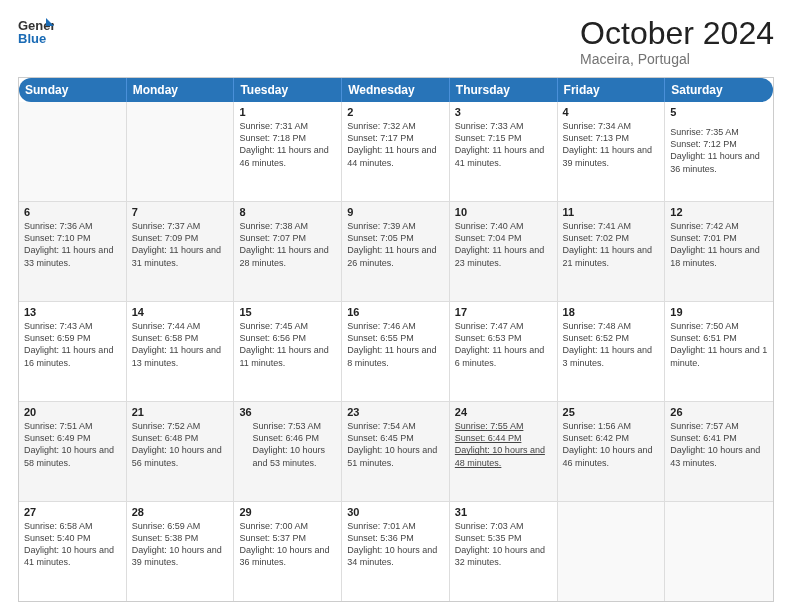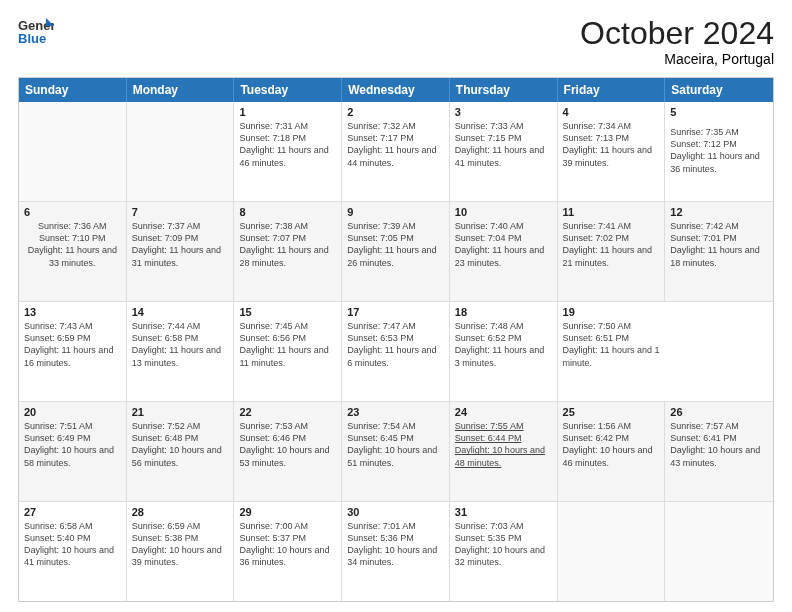--- a/index.html
+++ b/index.html
@@ -26,42 +26,43 @@
     .logo {
       display: flex;
       align-items: center;
       gap: 4px;
     }
     .logo-icon {
       width: 36px;
       height: 30px;
     }
     .title-block {
-      text-align: right;
+      text-align: left;
     }
     .month-title {
       font-size: 32px;
       font-weight: normal;
       color: #222;
       line-height: 1.1;
     }
     .location {
       font-size: 14px;
-      color: #000000;
+      color: #737373;
     }
     .calendar {
       flex: 1;
       display: flex;
       flex-direction: column;
       border: 1px solid #ccc;
     }
     .cal-header {
       display: grid;
       grid-template-columns: repeat(7, 1fr);
       background: #2874b8;
+      border-radius: 12px;
     }
     .cal-header-cell {
       color: #fff;
       font-size: 12px;
       font-weight: bold;
       padding: 5px 6px;
       border-right: 1px solid #4a90d9;
     }
     .cal-header-cell:last-child { border-right: none; }
     .cal-body {
@@ -159,21 +160,21 @@
           <div class="cal-cell">
             <div class="day-num">5</div>
             <div class="cell-info" style="white-space: pre-line; margin-top: 8px;">Sunrise: 7:35 AM
 Sunset: 7:12 PM
 Daylight: 11 hours and 36 minutes.</div>
           </div>
         </div>
         <div class="cal-row odd-row">
           <div class="cal-cell">
             <div class="day-num">6</div>
-            <div class="cell-info" style="white-space: pre-line; text-align: center;">Sunrise: 7:36 AM
+            <div class="cell-info" style="white-space: pre-line;">Sunrise: 7:36 AM
 Sunset: 7:10 PM
 Daylight: 11 hours and 33 minutes.</div>
           </div>
           <div class="cal-cell">
             <div class="day-num">7</div>
             <div class="cell-info" style="white-space: pre-line;">Sunrise: 7:37 AM
 Sunset: 7:09 PM
 Daylight: 11 hours and 31 minutes.</div>
           </div>
           <div class="cal-cell">
@@ -220,20 +221,26 @@
 Sunset: 6:58 PM
 Daylight: 11 hours and 13 minutes.</div>
           </div>
           <div class="cal-cell">
             <div class="day-num">15</div>
             <div class="cell-info" style="white-space: pre-line;">Sunrise: 7:45 AM
 Sunset: 6:56 PM
 Daylight: 11 hours and 11 minutes.</div>
           </div>
           <div class="cal-cell">
+            <div class="day-num">16</div>
+            <div class="cell-info" style="white-space: pre-line;">Sunrise: 7:46 AM
+Sunset: 6:55 PM
+Daylight: 11 hours and 8 minutes.</div>
+          </div>
+          <div class="cal-cell">
             <div class="day-num">17</div>
             <div class="cell-info" style="white-space: pre-line;">Sunrise: 7:47 AM
 Sunset: 6:53 PM
 Daylight: 11 hours and 6 minutes.</div>
           </div>
           <div class="cal-cell">
             <div class="day-num">18</div>
             <div class="cell-info" style="white-space: pre-line;">Sunrise: 7:48 AM
 Sunset: 6:52 PM
 Daylight: 11 hours and 3 minutes.</div>
@@ -252,22 +259,22 @@
 Sunset: 6:49 PM
 Daylight: 10 hours and 58 minutes.</div>
           </div>
           <div class="cal-cell">
             <div class="day-num">21</div>
             <div class="cell-info" style="white-space: pre-line;">Sunrise: 7:52 AM
 Sunset: 6:48 PM
 Daylight: 10 hours and 56 minutes.</div>
           </div>
           <div class="cal-cell">
-            <div class="day-num">22</div>
-            <div class="cell-info" style="white-space: pre-line;">Sunrise: 7:53 AM
+            <div class="day-num">36</div>
+            <div class="cell-info" style="white-space: pre-line; margin-left: 13px;">Sunrise: 7:53 AM
 Sunset: 6:46 PM
 Daylight: 10 hours and 53 minutes.</div>
           </div>
           <div class="cal-cell">
             <div class="day-num">23</div>
             <div class="cell-info" style="white-space: pre-line;">Sunrise: 7:54 AM
 Sunset: 6:45 PM
 Daylight: 10 hours and 51 minutes.</div>
           </div>
           <div class="cal-cell">

